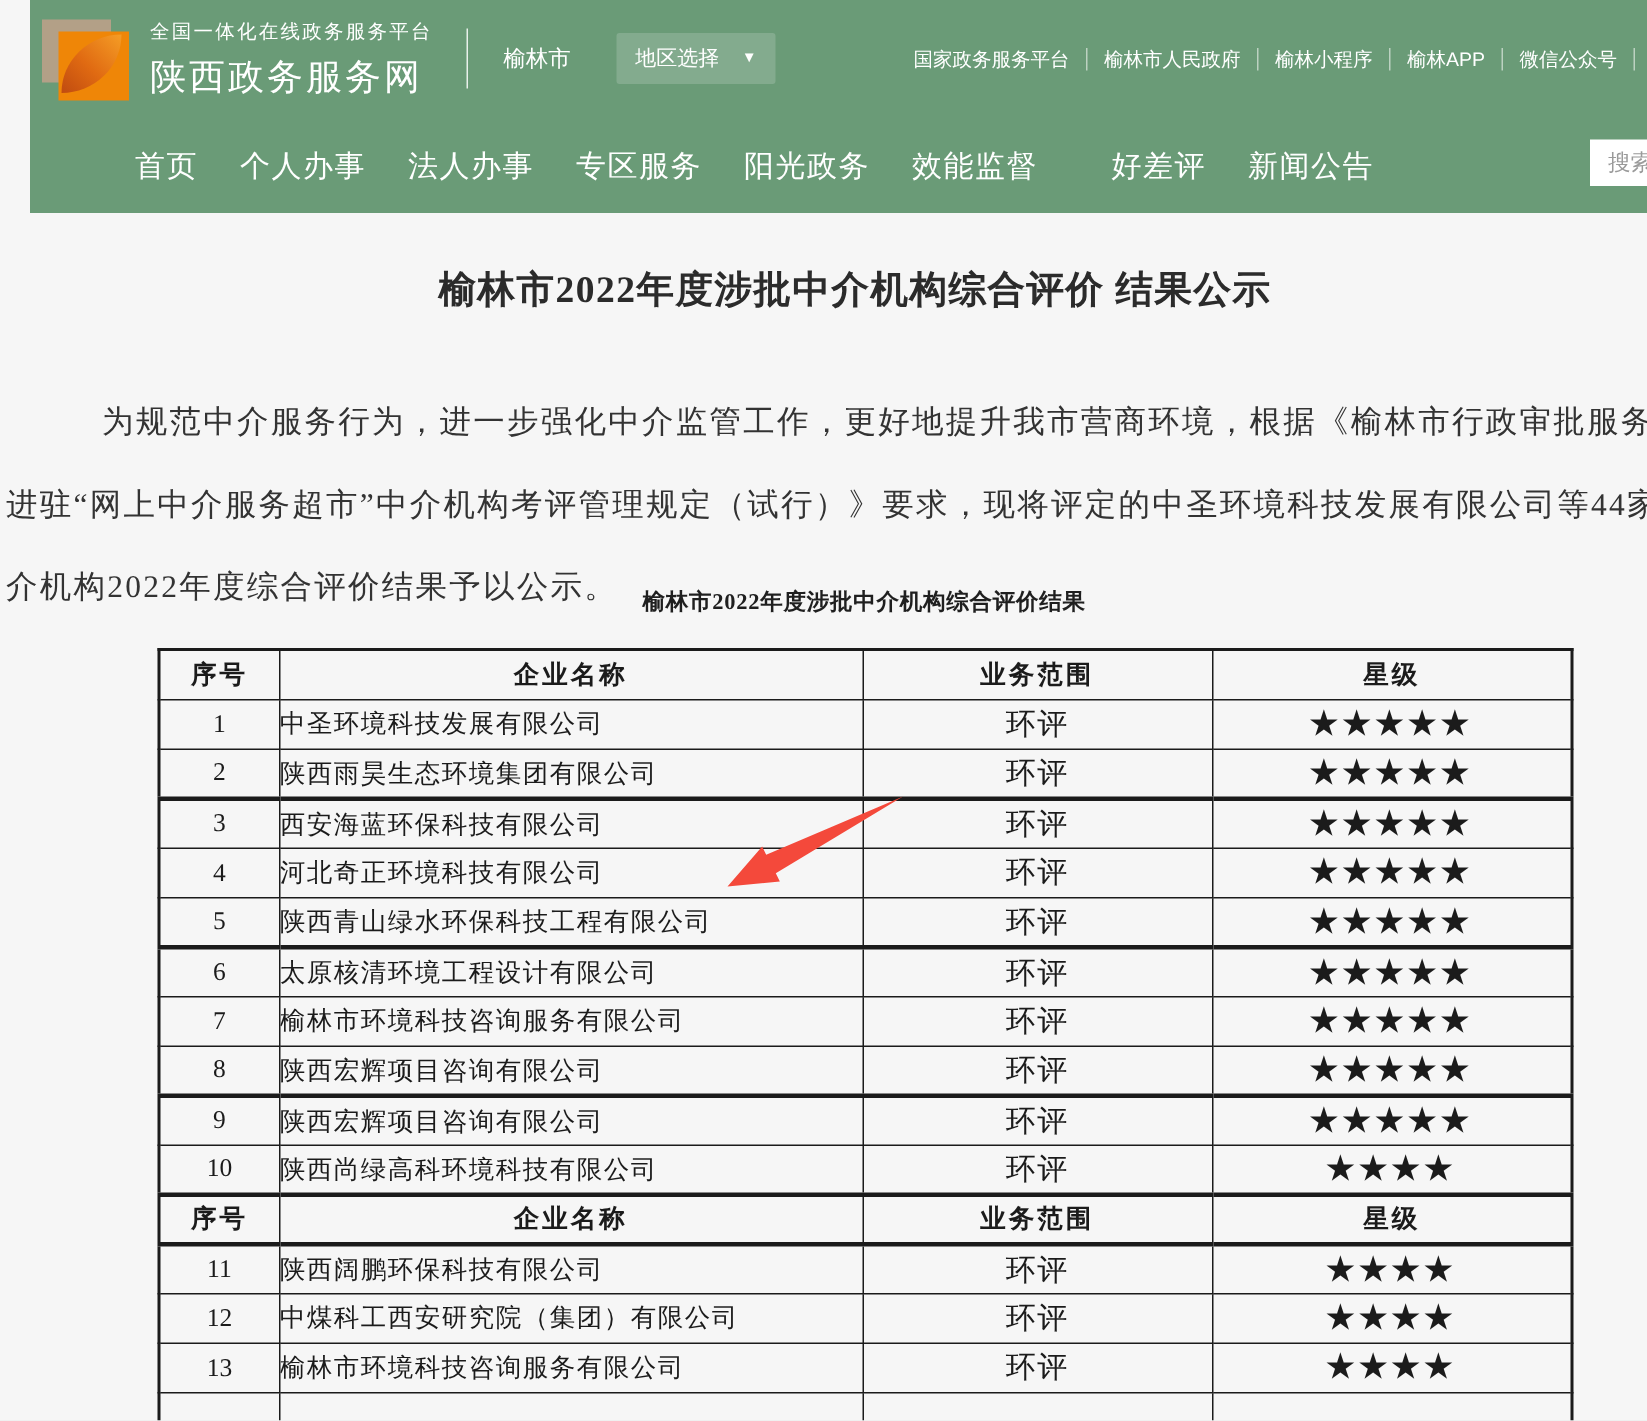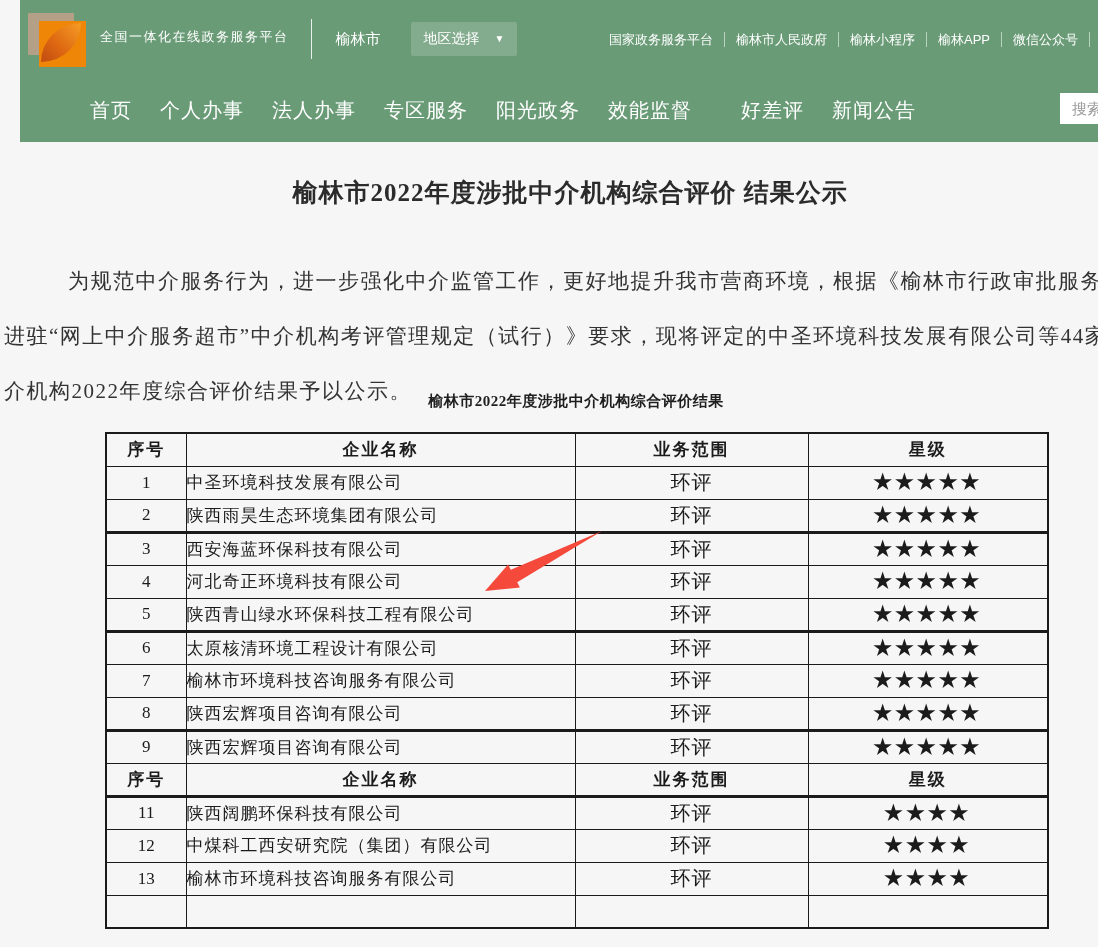--- a/index.html
+++ b/index.html
@@ -71,20 +71,21 @@
     <div class="topbar-inner">
       <div class="brand">
         <div class="logo">
           <div class="logo-tan"></div>
           <div class="logo-orange">
             <div class="logo-leaf"></div>
           </div>
         </div>
         <div class="brand-text">
           <div class="platform">全国一体化在线政务服务平台</div>
+          <div class="site-name">陕西政务服务网</div>
         </div>
       </div>
       <div class="hdivider"></div>
       <div class="city">榆林市</div>
       <button class="region-btn">
         <span>地区选择</span>
         <span class="caret">▼</span>
       </button>
       <nav class="top-links" id="top-links">
           <a class="top-link">国家政务服务平台</a>
@@ -180,20 +181,26 @@
             <td class="company">陕西宏辉项目咨询有限公司</td>
             <td class="scope">环评</td>
             <td class="stars">★★★★★</td>
           </tr>
           <tr>
             <td class="no">9</td>
             <td class="company">陕西宏辉项目咨询有限公司</td>
             <td class="scope">环评</td>
             <td class="stars">★★★★★</td>
           </tr>
+          <tr class="thick">
+            <td class="no">10</td>
+            <td class="company">陕西尚绿高科环境科技有限公司</td>
+            <td class="scope">环评</td>
+            <td class="stars">★★★★</td>
+          </tr>
           <tr class="header-row thick">
             <th>序号</th>
             <th>企业名称</th>
             <th>业务范围</th>
             <th>星级</th>
           </tr>
           <tr>
             <td class="no">11</td>
             <td class="company">陕西阔鹏环保科技有限公司</td>
             <td class="scope">环评</td>

